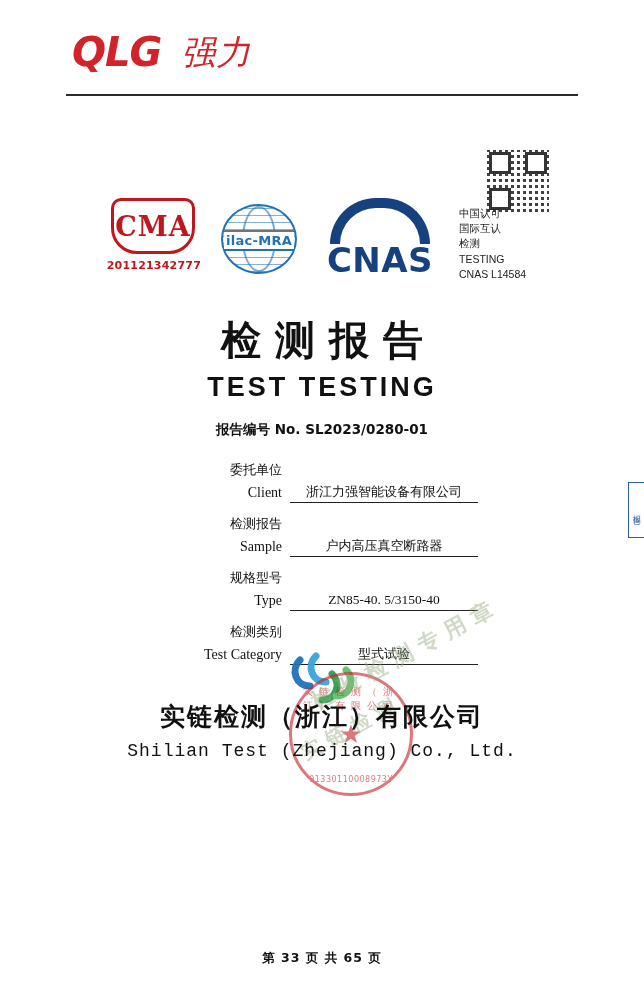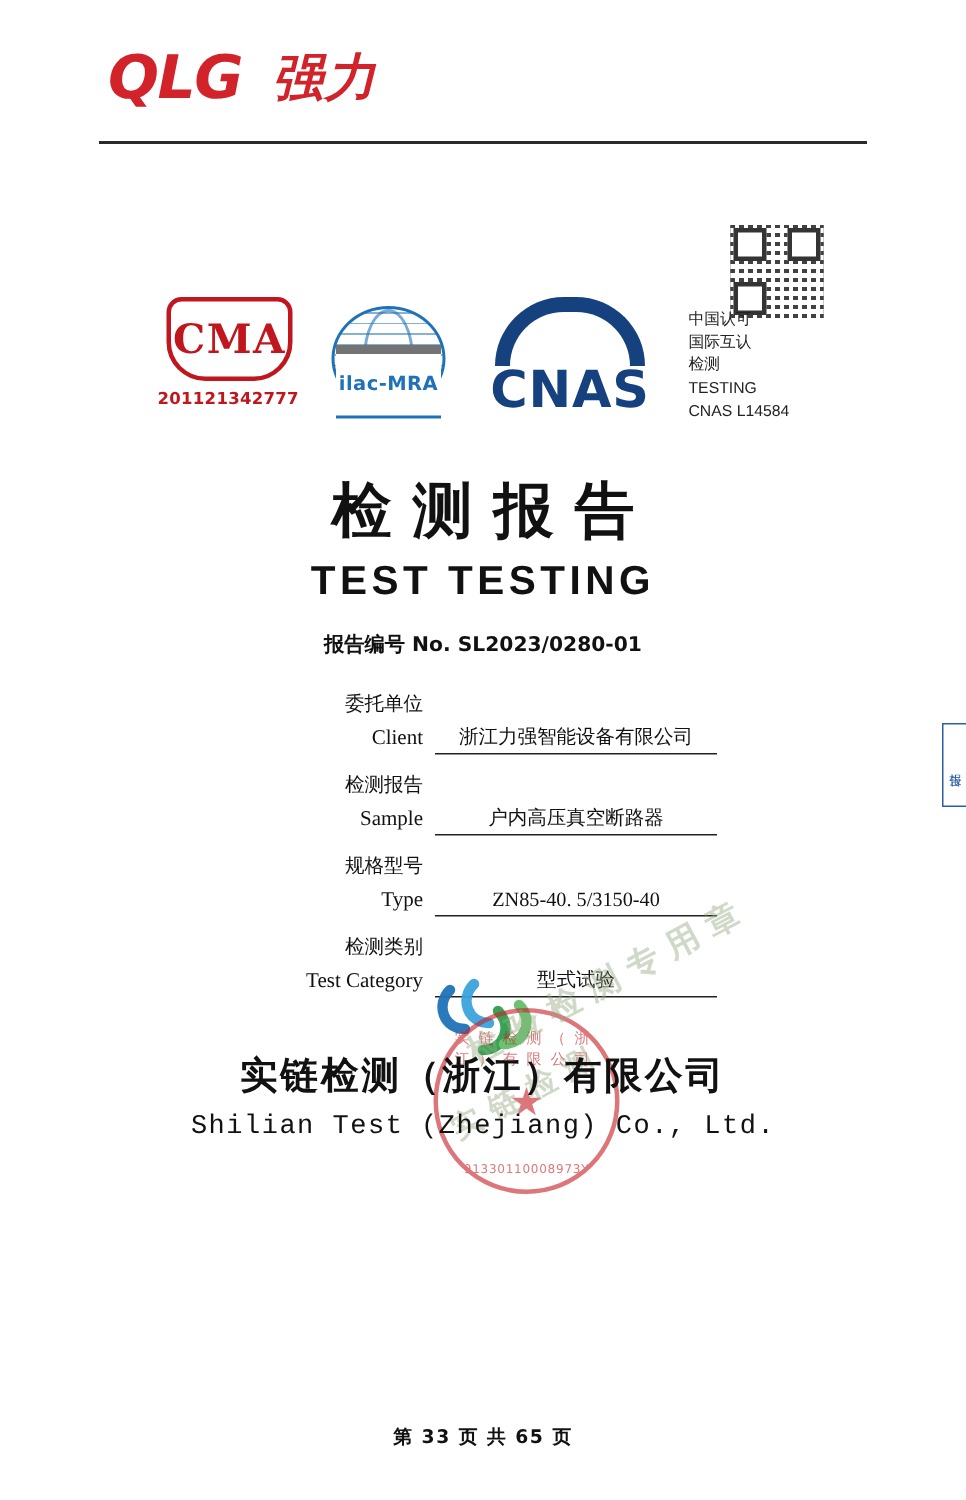--- a/index.html
+++ b/index.html
@@ -30,21 +30,21 @@
     font-family: "DejaVu Sans", sans-serif;
     font-weight: bold;
     font-style: italic;
     font-size: 40px;
     letter-spacing: -1px;
     color: #d2232a;
     line-height: 1;
   }
   .logo-cn {
     font-family: "DejaVu Sans", sans-serif;
-    font-weight: bold;
+    font-weight: normal;
     font-style: italic;
     font-size: 34px;
     color: #d2232a;
     line-height: 1;
     letter-spacing: 1px;
   }
   .header-rule {
     position: absolute;
     left: 66px;
     top: 94px;
@@ -90,21 +90,21 @@
     top: 198px;
     width: 644px;
     display: flex;
     justify-content: center;
     align-items: flex-start;
     gap: 16px;
   }
   .mark-cma {
     position: relative;
     width: 96px;
-    text-align: left;
+    text-align: right;
   }
   .cma-shield {
     width: 84px;
     height: 56px;
     margin: 0 auto;
     border: 3px solid #c0161d;
     border-radius: 10px 10px 26px 26px;
     box-sizing: border-box;
     display: flex;
     align-items: center;
@@ -158,23 +158,23 @@
     top: 28px;
     text-align: center;
     font-family: "DejaVu Sans", sans-serif;
     font-weight: bold;
     font-size: 13px;
     color: #1f72b8;
     letter-spacing: .3px;
   }
   .ilac-label .bar {
     display: inline-block;
-    border-top: 6px solid #737373;
+    border-top: 2px solid #737373;
     border-bottom: 2px solid #1f72b8;
-    padding: 13px 2px;
+    padding: 1px 2px;
     background: #fff;
   }
   .mark-cnas {
     width: 126px;
     text-align: center;
     margin-top: 0;
   }
   .cnas-arc {
     width: 100px;
     height: 46px;

